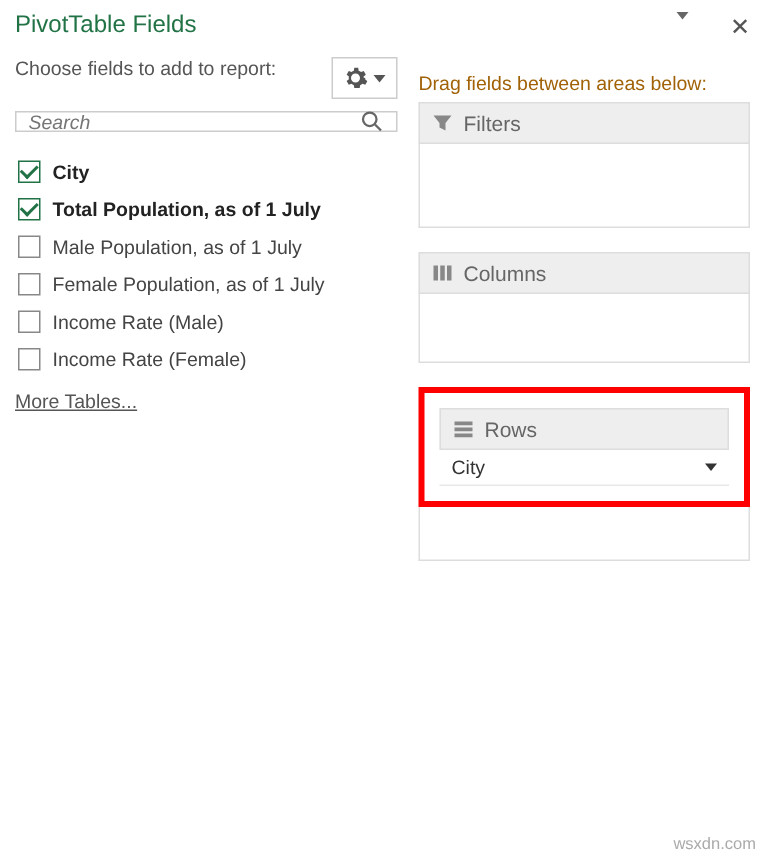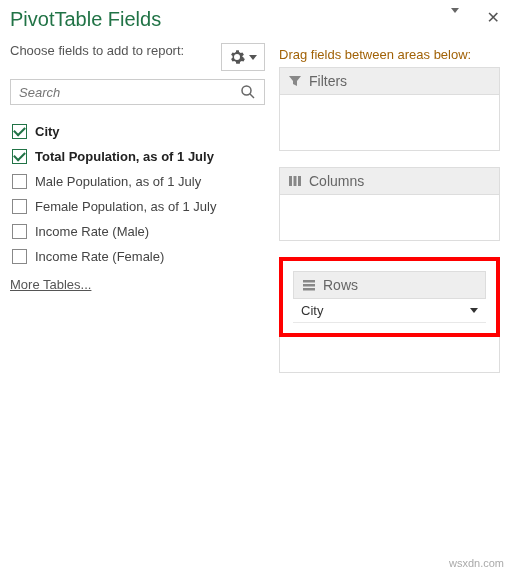--- a/index.html
+++ b/index.html
@@ -19,21 +19,21 @@
       background: #fff;
     }
     
     .left {
       width: 275px;
       padding: 8px 10px 10px 10px;
       display: flex;
       flex-direction: column;
     }
     .title {
-      font-size: 20px;
+      font-size: 16px;
       color: #217346;
       font-weight: 400;
       margin-bottom: 12px;
     }
     .subhead-row {
       display: flex;
       align-items: flex-start;
       justify-content: space-between;
       margin-bottom: 8px;
     }
@@ -53,21 +53,21 @@
       justify-content: center;
       gap: 4px;
       cursor: pointer;
     }
     .gear-btn svg { width: 16px; height: 16px; }
     .caret-down {
       width:0;height:0;border-left:4px solid transparent;border-right:4px solid transparent;border-top:5px solid #555;
     }
     .search-box {
       border: 1px solid #ccc;
-      height: 26px;
+      height: 14px;
       display: flex;
       align-items: center;
       padding: 0 8px;
       margin-bottom: 14px;
     }
     .search-box input {
       flex: 1;
       border: none;
       outline: none;
       font-size: 13px;

